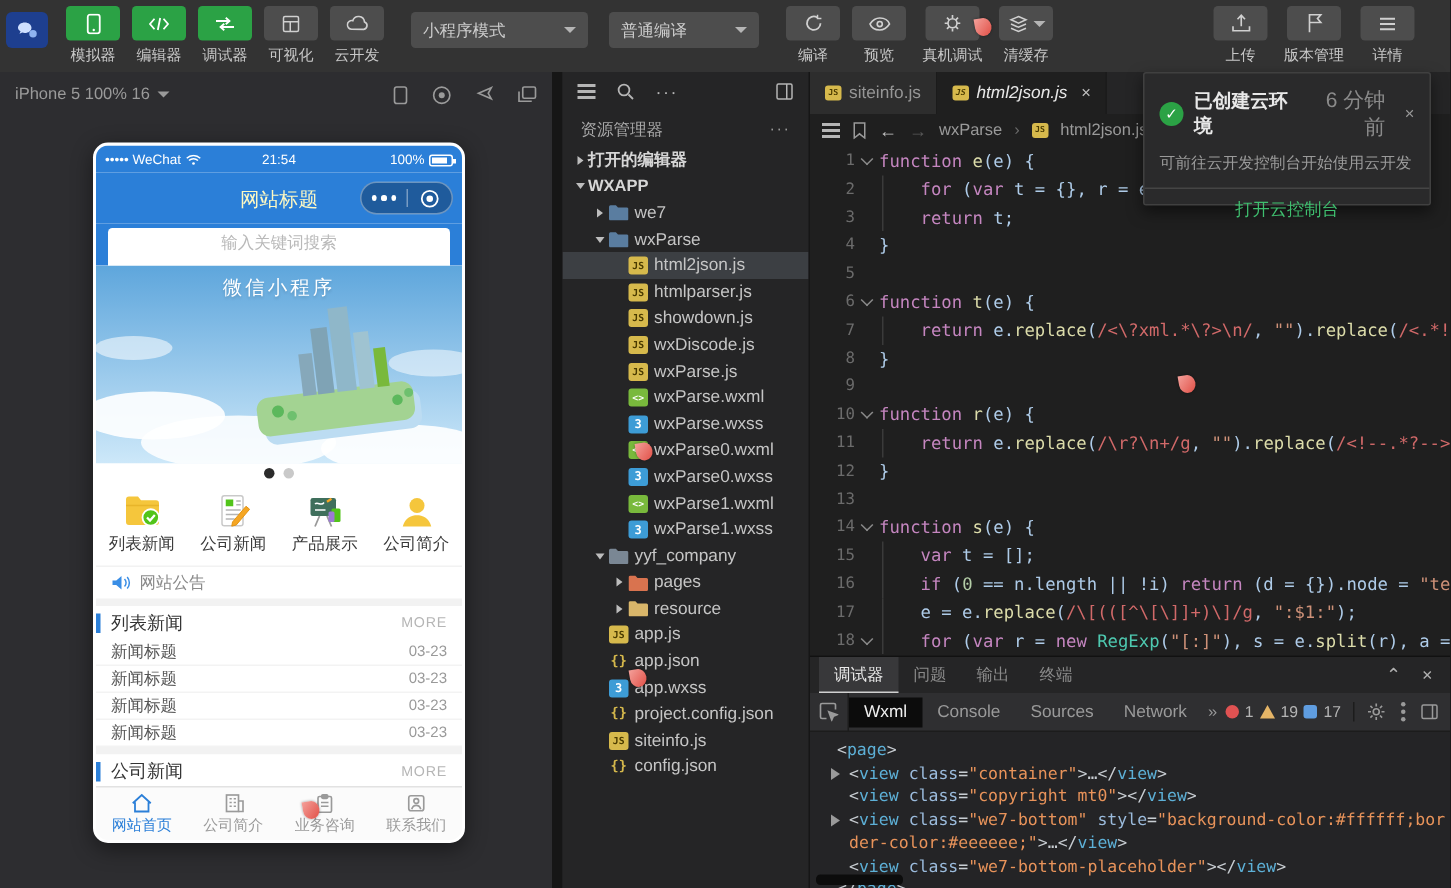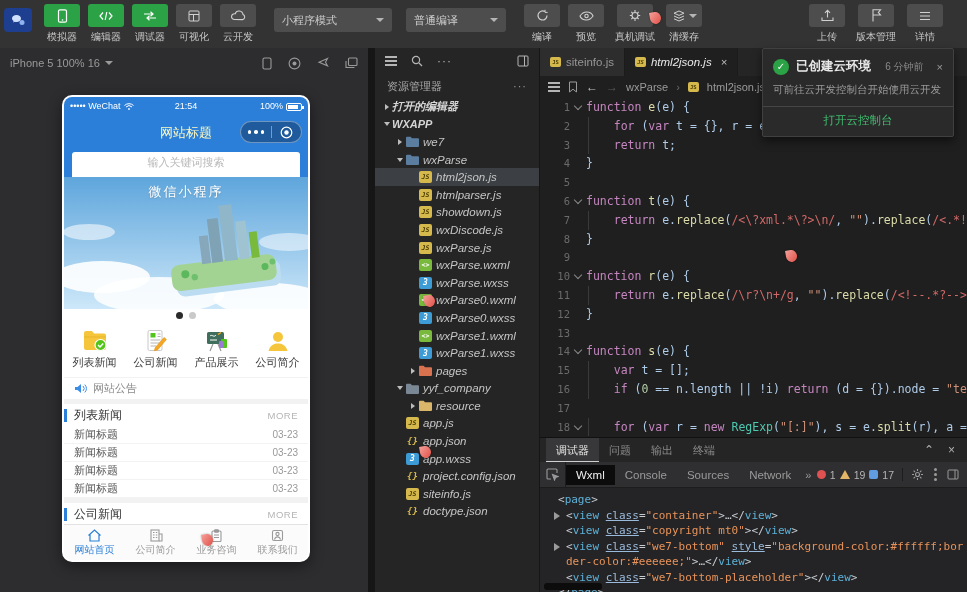--- a/index.html
+++ b/index.html
@@ -86,21 +86,21 @@
   
   .vdiv { position:absolute; left:368px; top:48px; width:7px; height:544px; background:#161616; }
 
   
   .explorer { position:absolute; left:375px; top:48px; width:165px; height:544px; background:#252526;
               border-right:1px solid #161616; }
   .exp-icons { height:26px; display:flex; align-items:center; gap:14px; padding:0 10px; }
   .exp-icons .right { margin-left:auto; }
   .exp-title { height:24px; display:flex; align-items:center; padding:0 12px; color:#a8a8a8; font-size:11px; }
   .exp-title .more { margin-left:auto; color:#9a9a9a; letter-spacing:1px; cursor:pointer; }
-  .tree { position:absolute; top:50px; left:0; right:0; bottom:0; overflow:hidden;font-style:italic; }
+  .tree { position:absolute; top:50px; left:0; right:0; bottom:0; overflow:hidden; }
   .trow { display:flex; align-items:center; height:17.6px; font-size:11.5px; color:#c5c5c5;
           cursor:pointer; white-space:nowrap; }
   .trow.sel { background:#3c3f43; }
   .trow.lvl0 { font-weight:bold; font-size:11px; color:#d6d6d6; }
   .chev { width:11px; flex:none; display:flex; align-items:center; justify-content:center; }
   .chev.right::before { content:""; border-left:4px solid #bdbdbd; border-top:3.5px solid transparent;
                         border-bottom:3.5px solid transparent; }
   .chev.down::before { content:""; border-top:4px solid #bdbdbd; border-left:3.5px solid transparent;
                        border-right:3.5px solid transparent; }
   .fico { width:13px; height:12px; margin:0 4px 0 1px; flex:none; border-radius:2px; display:flex;
@@ -141,21 +141,21 @@
   .c-num { color:#b5cea8; } .c-fn { color:#dcdcaa; } .c-cls { color:#4ec9b0; }
 
   
   .toast { position:absolute; left:762px; top:48px; width:192px; height:89px; background:#2a2a2b;
            border:1px solid #404040; border-radius:2px; box-shadow:0 4px 10px rgba(0,0,0,.5);
            z-index:40; padding:9px 10px 0; }
   .toast-head { display:flex; align-items:center; gap:7px; }
   .tcheck { width:16px; height:16px; border-radius:50%; background:#2ba245; color:#fff; font-size:10px;
             display:flex; align-items:center; justify-content:center; flex:none; }
   .toast-title { color:#e8e8e8; font-size:12.5px; font-weight:bold; }
-  .toast-time { margin-left:auto; color:#8a8a8a; font-size:10px;text-align:right; }
+  .toast-time { margin-left:auto; color:#8a8a8a; font-size:14px;text-align:right; }
   .toast-close { color:#9a9a9a; font-size:11px; margin-left:6px; cursor:pointer; }
   .toast-body { color:#9a9a9a; font-size:10.5px; margin-top:8px; }
   .toast-div { height:1px; background:#454545; margin:9px -10px 0; }
   .toast-action { text-align:center; color:#3fbf6f; font-size:11.5px; padding-top:6px; cursor:pointer; }
 
   
   .dbg { position:absolute; left:540px; top:437px; width:427px; height:155px; background:#242426;
          border-top:1px solid #111; }
   .dbg-tabs { height:24px; display:flex; align-items:center; padding-left:6px; background:#252526; }
   .dbg-tab { padding:0 10px; height:24px; line-height:24px; font-size:11px; color:#8a8a8a; cursor:pointer; }
@@ -178,21 +178,21 @@
   .kebab { display:flex; flex-direction:column; gap:2px; cursor:pointer; }
   .kebab i { width:3px; height:3px; border-radius:50%; background:#9a9a9a; }
   .domview { position:absolute; top:51px; left:0; right:0; bottom:0; overflow:hidden; padding:3px 0 0 6px;
              font-family:"DejaVu Sans Mono","Liberation Mono",monospace; font-size:11px; line-height:15.5px;
              background:#242426; }
   .dl { display:flex; }
   .darr { width:12px; flex:none; padding-top:4px; }
   .darr.on::before { content:""; display:block; border-left:6px solid #9a9a9a; border-top:4px solid transparent;
                      border-bottom:4px solid transparent; }
   .dcode { color:#c8cdd2; white-space:pre-wrap; word-break:break-all; width:400px; }
-  .d-tag { color:#5db0d7; } .d-attr { color:#9bbbdc;text-decoration:underline; } .d-val { color:#e8935a; }
+  .d-tag { color:#5db0d7; } .d-attr { color:#9bbbdc; } .d-val { color:#e8935a; }
   .dbg-thumb { position:absolute; left:4px; bottom:2px; width:58px; height:7px; background:#0c0c0c;
                border-radius:3px; cursor:pointer; }
 
   
   .watermark { position:absolute; right:6px; bottom:2px; z-index:60; text-align:right; pointer-events:none;
                font-weight:bold; color:rgba(125,118,118,.45); }
   .wm1 { font-size:36px; line-height:38px; letter-spacing:4px; }
   .wm2 { font-size:24px; line-height:24px; letter-spacing:2px; font-family:"DejaVu Sans Mono",monospace; }
 
   
@@ -653,42 +653,42 @@
         <div class="trow" style="padding-left: 32px;">
           <span class="chev"></span>
           <span class="fico wxml">&lt;&gt;</span>
           <span>wxParse1.wxml</span>
         </div>
         <div class="trow" style="padding-left: 32px;">
           <span class="chev"></span>
           <span class="fico wxss">3</span>
           <span>wxParse1.wxss</span>
         </div>
-        <div class="trow" style="padding-left: 32px;">
-          <span class="chev right"></span>
-          <span class="fico folder">
-            <svg width="13" height="11" viewBox="0 0 13 11">
-              <path d="M0 1.8A1 1 0 0 1 1 .8h3.6L6 2.3h6a1 1 0 0 1 1 1V10a1 1 0 0 1-1 1H1a1 1 0 0 1-1-1z" fill="#d9734f"></path>
-            </svg>
-          </span>
-          <span>pages</span>
-        </div>
         <div class="trow" style="padding-left: 19px;">
           <span class="chev down"></span>
           <span class="fico folder">
             <svg width="13" height="11" viewBox="0 0 13 11">
               <path d="M0 1.8A1 1 0 0 1 1 .8h3.6L6 2.3h6a1 1 0 0 1 1 1V10a1 1 0 0 1-1 1H1a1 1 0 0 1-1-1z" fill="#7a8794"></path>
             </svg>
           </span>
           <span>yyf_company</span>
         </div>
         <div class="trow" style="padding-left: 32px;">
           <span class="chev right"></span>
           <span class="fico folder">
             <svg width="13" height="11" viewBox="0 0 13 11">
+              <path d="M0 1.8A1 1 0 0 1 1 .8h3.6L6 2.3h6a1 1 0 0 1 1 1V10a1 1 0 0 1-1 1H1a1 1 0 0 1-1-1z" fill="#d9734f"></path>
+            </svg>
+          </span>
+          <span>pages</span>
+        </div>
+        <div class="trow" style="padding-left: 32px;">
+          <span class="chev right"></span>
+          <span class="fico folder">
+            <svg width="13" height="11" viewBox="0 0 13 11">
               <path d="M0 1.8A1 1 0 0 1 1 .8h3.6L6 2.3h6a1 1 0 0 1 1 1V10a1 1 0 0 1-1 1H1a1 1 0 0 1-1-1z" fill="#d9b66a"></path>
             </svg>
           </span>
           <span>resource</span>
         </div>
         <div class="trow" style="padding-left: 19px;">
           <span class="chev"></span>
           <span class="fico js">JS</span>
           <span>app.js</span>
         </div>
@@ -708,21 +708,21 @@
           <span>project.config.json</span>
         </div>
         <div class="trow" style="padding-left: 19px;">
           <span class="chev"></span>
           <span class="fico js">JS</span>
           <span>siteinfo.js</span>
         </div>
         <div class="trow" style="padding-left: 19px;">
           <span class="chev"></span>
           <span class="fico json">{}</span>
-          <span>doctype.json</span>
+          <span>config.json</span>
         </div>
       </div>
   </div>
 
   <div class="editor">
     <div class="tabs">
       <div class="etab">
         <span class="ticon">JS</span>
         <span>siteinfo.js</span>
       </div>
@@ -760,21 +760,21 @@
         <div class="cl g"><span class="ln">7</span><span class="fold"></span><span class="ctext">    <span class="c-kw">return</span> e.<span class="c-fn">replace</span>(<span class="c-rgx">/&lt;\?xml.*\?&gt;\n/</span>, <span class="c-str">""</span>).<span class="c-fn">replace</span>(<span class="c-rgx">/&lt;.*!doctype.*\&gt;\n/</span>, </span></div>
         <div class="cl"><span class="ln">8</span><span class="fold"></span><span class="ctext">}</span></div>
         <div class="cl"><span class="ln">9</span><span class="fold"></span><span class="ctext"></span></div>
         <div class="cl"><span class="ln">10</span><span class="fold on"></span><span class="ctext"><span class="c-kw">function</span> <span class="c-fn">r</span>(e) {</span></div>
         <div class="cl g"><span class="ln">11</span><span class="fold"></span><span class="ctext">    <span class="c-kw">return</span> e.<span class="c-fn">replace</span>(<span class="c-rgx">/\r?\n+/g</span>, <span class="c-str">""</span>).<span class="c-fn">replace</span>(<span class="c-rgx">/&lt;!--.*?--&gt;/gi</span>, ).(</span></div>
         <div class="cl"><span class="ln">12</span><span class="fold"></span><span class="ctext">}</span></div>
         <div class="cl"><span class="ln">13</span><span class="fold"></span><span class="ctext"></span></div>
         <div class="cl"><span class="ln">14</span><span class="fold on"></span><span class="ctext"><span class="c-kw">function</span> <span class="c-fn">s</span>(e) {</span></div>
         <div class="cl g"><span class="ln">15</span><span class="fold"></span><span class="ctext">    <span class="c-kw">var</span> t = [];</span></div>
         <div class="cl g"><span class="ln">16</span><span class="fold"></span><span class="ctext">    <span class="c-kw">if</span> (<span class="c-num">0</span> == n.length || !i) <span class="c-kw">return</span> (d = {}).node = <span class="c-str">"text"</span>, d.text = e,</span></div>
-        <div class="cl g"><span class="ln">17</span><span class="fold"></span></div>
+        <div class="cl g"><span class="ln">17</span><span class="fold"></span><span class="ctext">    e = e.<span class="c-fn">replace</span>(<span class="c-rgx">/\[(([^\[\]]+)\]/g</span>, <span class="c-str">":$1:"</span>);</span></div>
         <div class="cl g"><span class="ln">18</span><span class="fold on"></span><span class="ctext">    <span class="c-kw">for</span> (<span class="c-kw">var</span> r = <span class="c-kw">new</span> <span class="c-cls">RegExp</span>(<span class="c-str">"[:]"</span>), s = e.<span class="c-fn">split</span>(r), a = ; a &lt; s.length;</span></div>
       </div>
   </div>
 
   <div class="toast">
     <div class="toast-head">
       <span class="tcheck" able="false">✓</span>
       <span class="toast-title">已创建云环境</span>
       <span class="toast-time">6 分钟前</span>
       <span class="toast-close">×</span>

